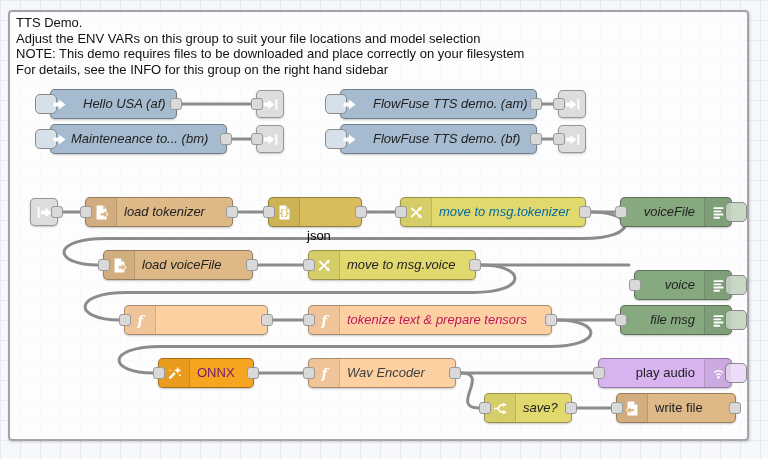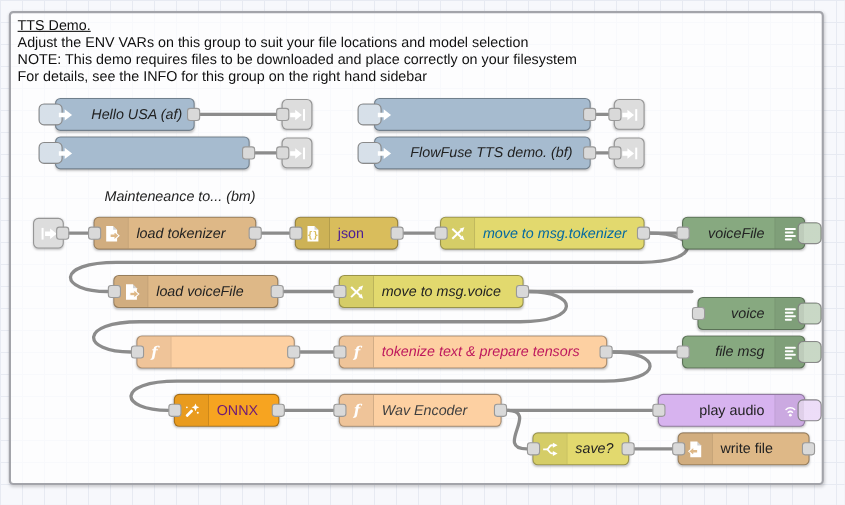--- a/index.html
+++ b/index.html
@@ -15,21 +15,21 @@
   #group{
     position:absolute;left:8px;top:10px;width:741px;height:431px;
     background:rgba(255,255,255,0.72);
     border:2px solid #a3a4aa;border-radius:4px;box-sizing:border-box;
     box-shadow:1px 1px 3px rgba(0,0,0,0.18);
   }
   .group-line{
     position:relative;margin:0 0 0 6px;color:#111;font-size:13px;line-height:15.5px;
     white-space:nowrap;
   }
-  .group-line:first-child{margin-top:3px;text-decoration:underline;}
+  .group-line:first-child{margin-top:3px;}
   #wires{position:absolute;left:0;top:0;z-index:1;}
   #nodes{position:absolute;left:0;top:0;z-index:2;}
   .node{
     position:absolute;border:1px solid rgba(0,0,0,0.32);border-radius:5px;
     box-sizing:border-box;box-shadow:0 1px 2px rgba(0,0,0,0.22);z-index:2;
   }
   .icon-box{
     position:absolute;top:0;bottom:0;display:flex;align-items:center;justify-content:center;
     background:rgba(0,0,0,0.055);
   }
@@ -96,30 +96,31 @@
         <span class="nlabel italic" style="color: rgb(34, 34, 34); left: 32px;">Hello USA (af)</span>
         <div class="port out"></div>
       </div>
       <div class="node" style="left: 50px; top: 124px; width: 177px; height: 30px; background: rgb(166, 187, 207);">
         <div class="nbtn left" style="background: linear-gradient(rgba(255, 255, 255, 0.55), rgba(255, 255, 255, 0.55)), rgb(166, 187, 207);"></div>
         <div class="icon-box plain">
           <svg viewBox="0 0 24 24" width="17" height="17">
             <path fill="#fff" d="M3.5 9.2h7.5V4.8L20.5 12l-9.5 7.2v-4.4H3.5z"></path>
           </svg>
         </div>
-        <span class="nlabel italic" style="color: rgb(34, 34, 34); left: 44px; margin-top: 40px;">Mainteneance to... (bm)</span>
+        <span class="nlabel italic" style="color: rgb(34, 34, 34); left: 20px;">Mainteneance to... (bm)</span>
         <div class="port out"></div>
       </div>
       <div class="node" style="left: 340px; top: 89px; width: 197px; height: 30px; background: rgb(166, 187, 207);">
         <div class="nbtn left" style="background: linear-gradient(rgba(255, 255, 255, 0.55), rgba(255, 255, 255, 0.55)), rgb(166, 187, 207);"></div>
         <div class="icon-box plain">
           <svg viewBox="0 0 24 24" width="17" height="17">
             <path fill="#fff" d="M3.5 9.2h7.5V4.8L20.5 12l-9.5 7.2v-4.4H3.5z"></path>
           </svg>
         </div>
+        <span class="nlabel italic" style="color: rgb(34, 34, 34); left: 32px;">FlowFuse TTS demo. (am)</span>
         <div class="port out"></div>
       </div>
       <div class="node" style="left: 340px; top: 124px; width: 197px; height: 30px; background: rgb(166, 187, 207);">
         <div class="nbtn left" style="background: linear-gradient(rgba(255, 255, 255, 0.55), rgba(255, 255, 255, 0.55)), rgb(166, 187, 207);"></div>
         <div class="icon-box plain">
           <svg viewBox="0 0 24 24" width="17" height="17">
             <path fill="#fff" d="M3.5 9.2h7.5V4.8L20.5 12l-9.5 7.2v-4.4H3.5z"></path>
           </svg>
         </div>
         <span class="nlabel italic" style="color: rgb(34, 34, 34); left: 32px;">FlowFuse TTS demo. (bf)</span>
@@ -183,21 +184,21 @@
         <div class="port out"></div>
       </div>
       <div class="node" style="left: 268px; top: 197px; width: 94px; height: 30px; background: rgb(217, 189, 92);">
         <div class="icon-box left">
           <svg viewBox="0 0 24 24" width="17" height="17">
             <path fill="#fff" d="M5 2h9l5 5v15H5z"></path>
             <path fill="rgba(0,0,0,0.18)" d="M14 2v5h5z"></path>
             <text x="11.8" y="17.5" font-size="12" font-weight="bold" fill="#d9bd5c" text-anchor="middle" font-family="DejaVu Sans Mono, monospace">{}</text>
           </svg>
         </div>
-        <span class="nlabel" style="color: #4c1d95; left: 38px;">json</span>
+        <span class="nlabel" style="color: #000000; left: 38px; margin-top: 24px;">json</span>
         <div class="port in"></div>
         <div class="port out"></div>
       </div>
       <div class="node" style="left: 400px; top: 197px; width: 186px; height: 30px; background: rgb(226, 217, 110);">
         <div class="icon-box left">
           <svg viewBox="0 0 24 24" width="17" height="17">
             <g stroke="#fff" stroke-width="2.6" fill="none">
               <path d="M4.5 18.5 L16 7.5"></path>
               <path d="M4.5 5.5 L16 16.5"></path>
             </g>

